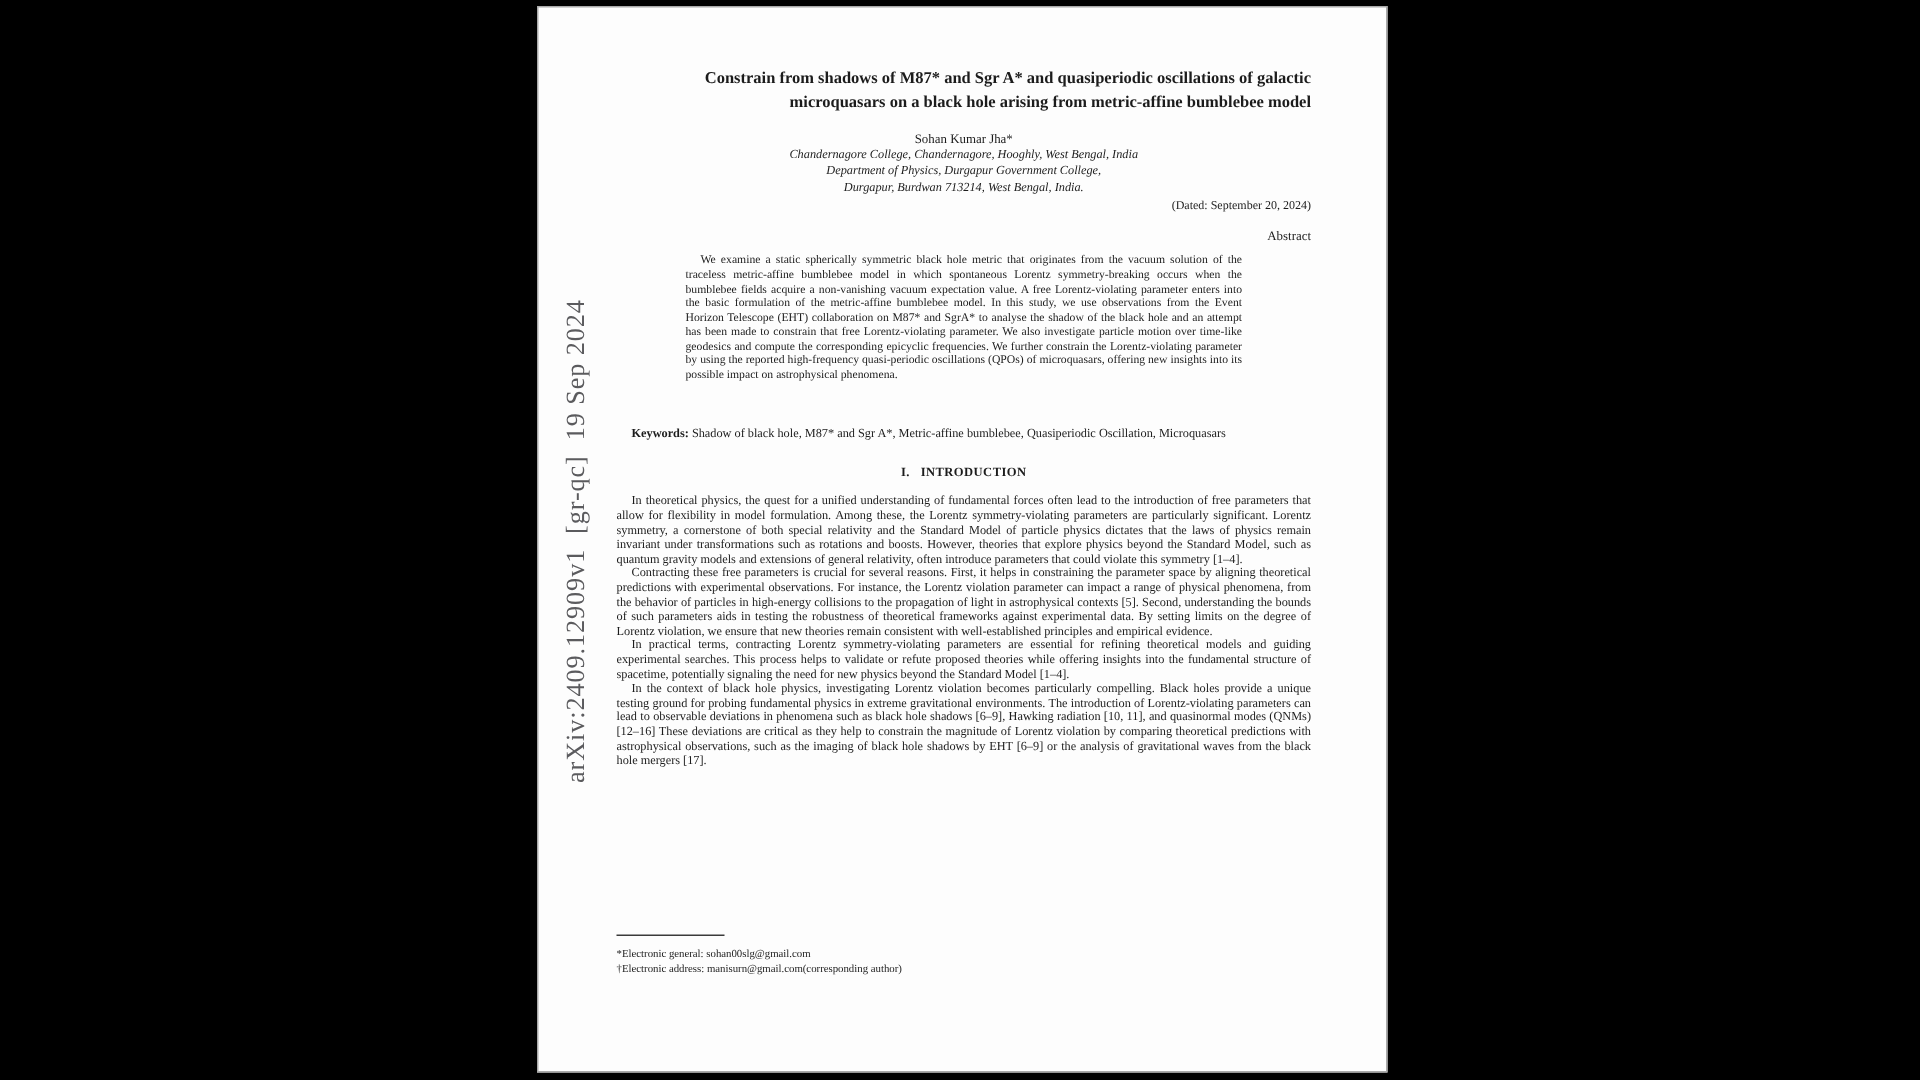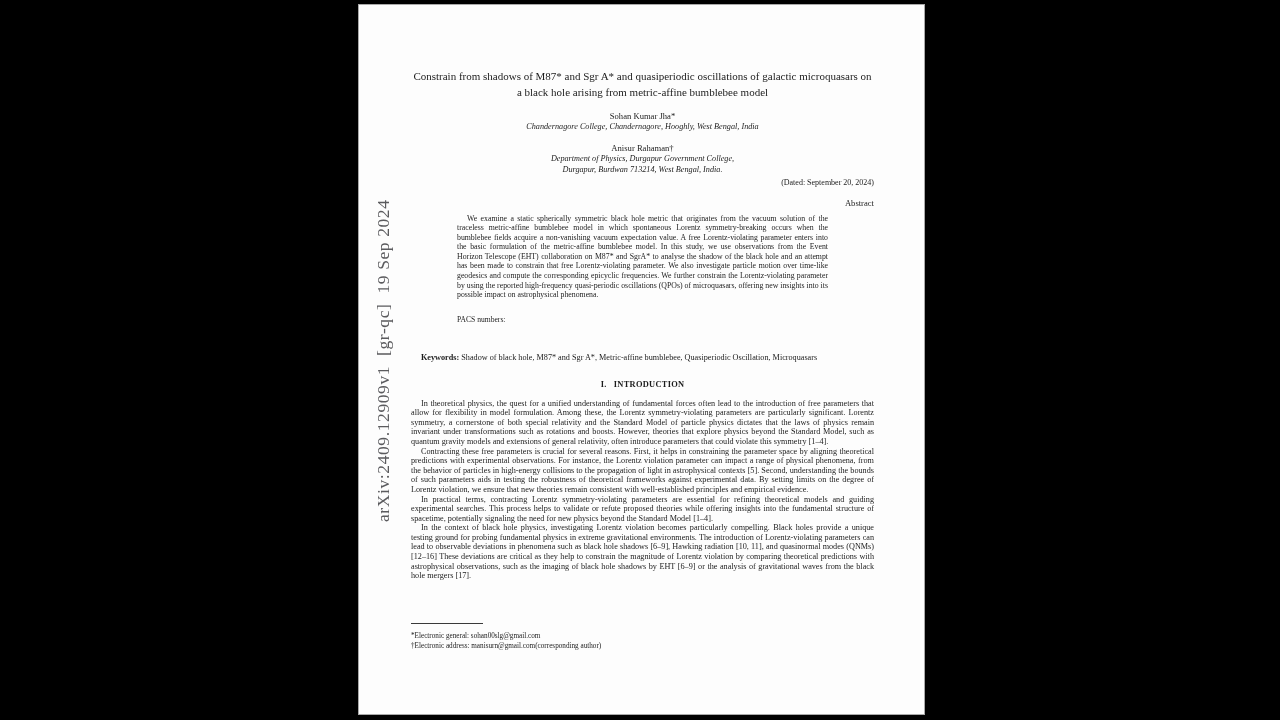--- a/index.html
+++ b/index.html
@@ -40,23 +40,23 @@
     letter-spacing: 0.6px;
     white-space: nowrap;
   }
   .content {
     position: absolute;
     left: 52px;
     top: 0;
     width: 463px;
   }
   .title {
-    margin-top: 64px;
-    text-align: center;
-    font-weight: normal;
+    margin-top: 40px;
+    text-align: right;
+    font-weight: bold;
     font-size: 11px;
     line-height: 1.42;
   }
   .author-name {
     margin-top: 11px;
     text-align: center;
     font-size: 8.6px;
     line-height: 1.3;
   }
   .affiliation {
@@ -134,30 +134,28 @@
 
     <div class="watermark">arXiv:2409.12909v1&nbsp; [gr-qc]&nbsp; 19 Sep 2024</div>
 
     <div class="content">
 
       <div class="title">Constrain from shadows of M87* and Sgr A* and quasiperiodic oscillations of galactic microquasars on a black hole arising from metric-affine bumblebee model</div>
 
       <div class="author-name">Sohan Kumar Jha*</div>
       <div class="affiliation">Chandernagore College, Chandernagore, Hooghly, West Bengal, India</div>
 
-      <div class="author-name author-gap">Anisur Rahaman†</div>
       <div class="affiliation">Department of Physics, Durgapur Government College,</div>
       <div class="affiliation">Durgapur, Burdwan 713214, West Bengal, India.</div>
 
       <div class="dated">(Dated: September 20, 2024)</div>
 
       <div class="abstract-label">Abstract</div>
       <div class="abstract-text">We examine a static spherically symmetric black hole metric that originates from the vacuum solution of the traceless metric-affine bumblebee model in which spontaneous Lorentz symmetry-breaking occurs when the bumblebee fields acquire a non-vanishing vacuum expectation value. A free Lorentz-violating parameter enters into the basic formulation of the metric-affine bumblebee model. In this study, we use observations from the Event Horizon Telescope (EHT) collaboration on M87* and SgrA* to analyse the shadow of the black hole and an attempt has been made to constrain that free Lorentz-violating parameter. We also investigate particle motion over time-like geodesics and compute the corresponding epicyclic frequencies. We further constrain the Lorentz-violating parameter by using the reported high-frequency quasi-periodic oscillations (QPOs) of microquasars, offering new insights into its possible impact on astrophysical phenomena.</div>
 
-      <div class="pacs">PACS numbers:</div>
 
       <div class="keywords">
         <b>Keywords:</b><span> Shadow of black hole, M87* and Sgr A*, Metric-affine bumblebee, Quasiperiodic Oscillation, Microquasars</span>
       </div>
 
       <div class="section-heading">I.&nbsp;&nbsp;&nbsp;INTRODUCTION</div>
 
       <div class="body-text">
         <p>In theoretical physics, the quest for a unified understanding of fundamental forces often lead to the introduction of free parameters that allow for flexibility in model formulation. Among these, the Lorentz symmetry-violating parameters are particularly significant. Lorentz symmetry, a cornerstone of both special relativity and the Standard Model of particle physics dictates that the laws of physics remain invariant under transformations such as rotations and boosts. However, theories that explore physics beyond the Standard Model, such as quantum gravity models and extensions of general relativity, often introduce parameters that could violate this symmetry [1–4].</p>
         <p>Contracting these free parameters is crucial for several reasons. First, it helps in constraining the parameter space by aligning theoretical predictions with experimental observations. For instance, the Lorentz violation parameter can impact a range of physical phenomena, from the behavior of particles in high-energy collisions to the propagation of light in astrophysical contexts [5]. Second, understanding the bounds of such parameters aids in testing the robustness of theoretical frameworks against experimental data. By setting limits on the degree of Lorentz violation, we ensure that new theories remain consistent with well-established principles and empirical evidence.</p>

